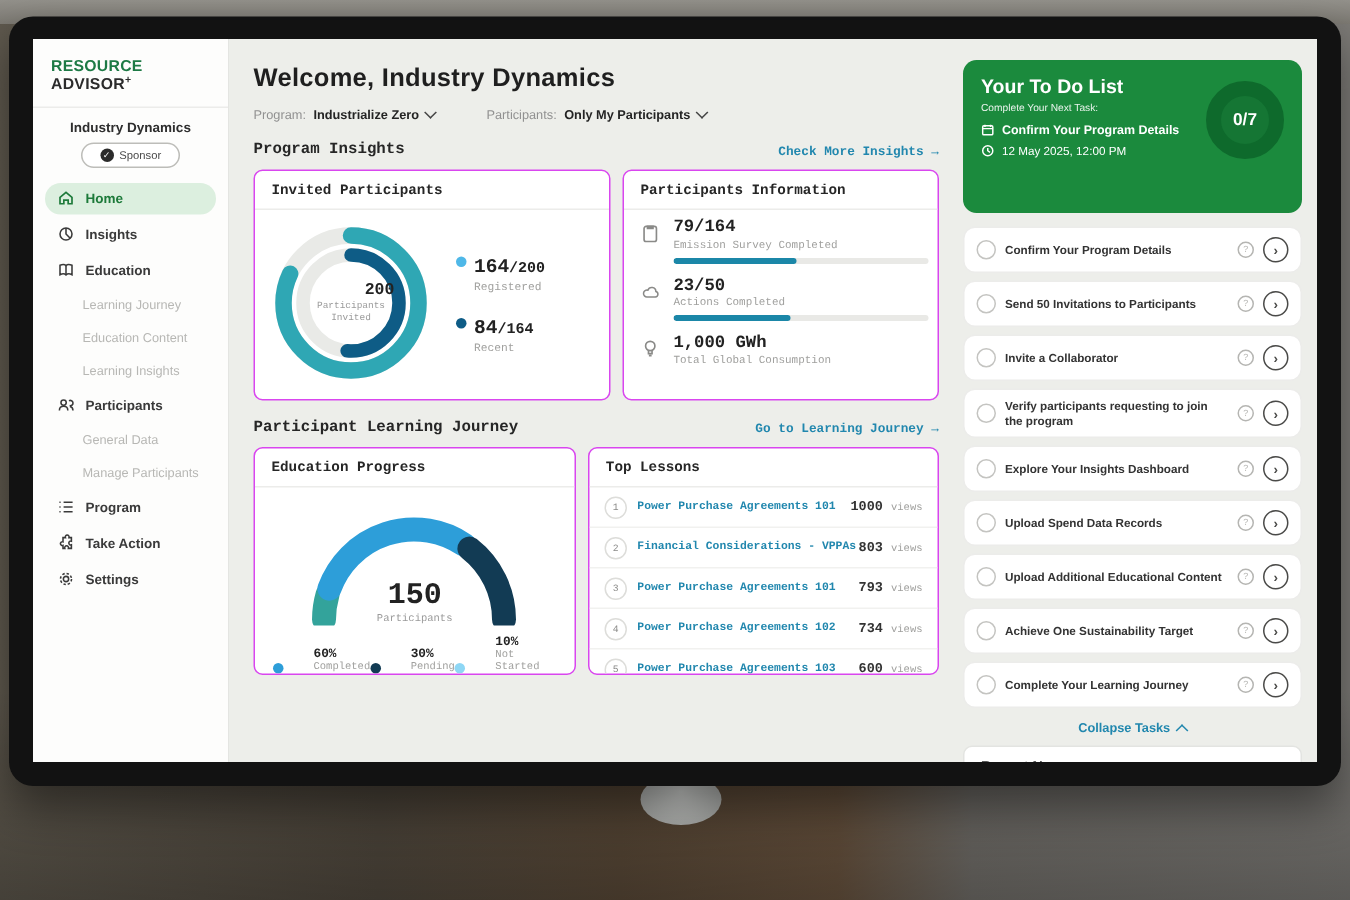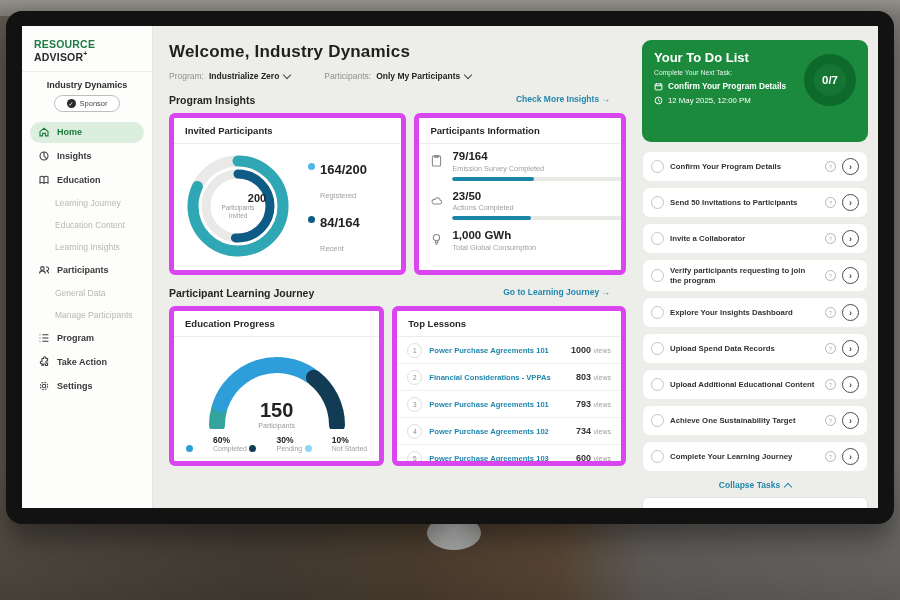--- a/index.html
+++ b/index.html
@@ -39,39 +39,39 @@
   
   .main{flex:1;padding:12px 10px 0 16px;min-width:0;}
   h1{font-size:17px;font-weight:800;color:#1f1f1f;margin:4px 0 9px 0;letter-spacing:.2px;}
   .filters{display:flex;gap:34px;align-items:center;margin-bottom:13px;}
   .flt{display:flex;align-items:center;gap:5px;font-size:8.5px;}
   .flt .lab{color:#909090;}
   .flt .val{font-weight:800;color:#242424;}
   .chev{width:5px;height:5px;border-right:1.4px solid #444;border-bottom:1.4px solid #444;
       transform:rotate(45deg);margin-top:-3px;display:inline-block;}
   .chev.up{transform:rotate(-135deg);margin-top:3px;border-color:#2187ae;}
-  .sechead{display:flex;justify-content:space-between;align-items:flex-start;margin:0 16px 7px 0;}
+  .sechead{display:flex;justify-content:space-between;align-items:flex-end;margin:0 0 7px 0;font-family:Liberation Mono, monospace;}
   .sechead .st{font-size:10.5px;font-weight:800;color:#262626;}
   .link{font-size:8.5px;font-weight:700;color:#2187ae;cursor:pointer;}
   .cardrow{display:flex;gap:8px;margin-bottom:12px;}
-  .card{background:#fff;border:5px solid #d946ef;border-radius:6px;overflow:hidden;}
+  .card{background:#fff;border:1px solid #d946ef;border-radius:6px;overflow:hidden;font-family:Liberation Mono, monospace;}
   .chead{padding:7px 11px;border-bottom:1px solid #ececea;font-size:9.5px;font-weight:800;color:#262626;}
   
   .c-invited{width:246px;height:152px;}
   .inv-body{display:flex;align-items:center;padding:6px 8px;}
   .donut-wrap{width:112px;height:112px;position:relative;flex:none;}
   .donut-center{position:absolute;inset:0;display:flex;flex-direction:column;align-items:center;justify-content:center;}
   .donut-center .cv{font-size:11px;font-weight:800;color:#222;margin-left:38px;}
   .donut-center .cl{font-size:6.3px;color:#9a9a9a;line-height:1.25;text-align:center;}
   .dlegend{margin-left:14px;display:flex;flex-direction:column;gap:13px;}
   .dleg-item{display:flex;align-items:flex-start;gap:5px;}
   .dot{width:7px;height:7px;border-radius:50%;margin-top:3px;flex:none;}
   .dleg-item .big{font-size:13px;font-weight:800;color:#222;line-height:1;}
-  .dleg-item .den{font-size:13px;font-weight:800;color:#222;}
-  .dleg-item .sub{font-size:7.5px;color:#a0a09e;margin-top:13px;}
+  .dleg-item .den{font-size:10px;font-weight:800;color:#222;}
+  .dleg-item .sub{font-size:7.5px;color:#a0a09e;margin-top:2px;}
   
   .c-pinfo{width:218px;height:152px;}
   .pi-body{padding:6px 12px 0 12px;display:flex;flex-direction:column;gap:9px;}
   .stat{display:flex;gap:8px;}
   .stat .sicon{width:13px;flex:none;padding-top:3px;color:#8a8a88;}
   .stat .sv{font-size:11.5px;font-weight:800;color:#222;line-height:1.1;}
   .stat .sl{font-size:7.3px;color:#a0a09e;margin-top:1px;}
   .pbar{height:4px;background:#e9e9e6;border-radius:2px;margin-top:4px;width:170px;overflow:hidden;}
   .pbar .fill{height:100%;background:#1b87a8;border-radius:2px;}
   

